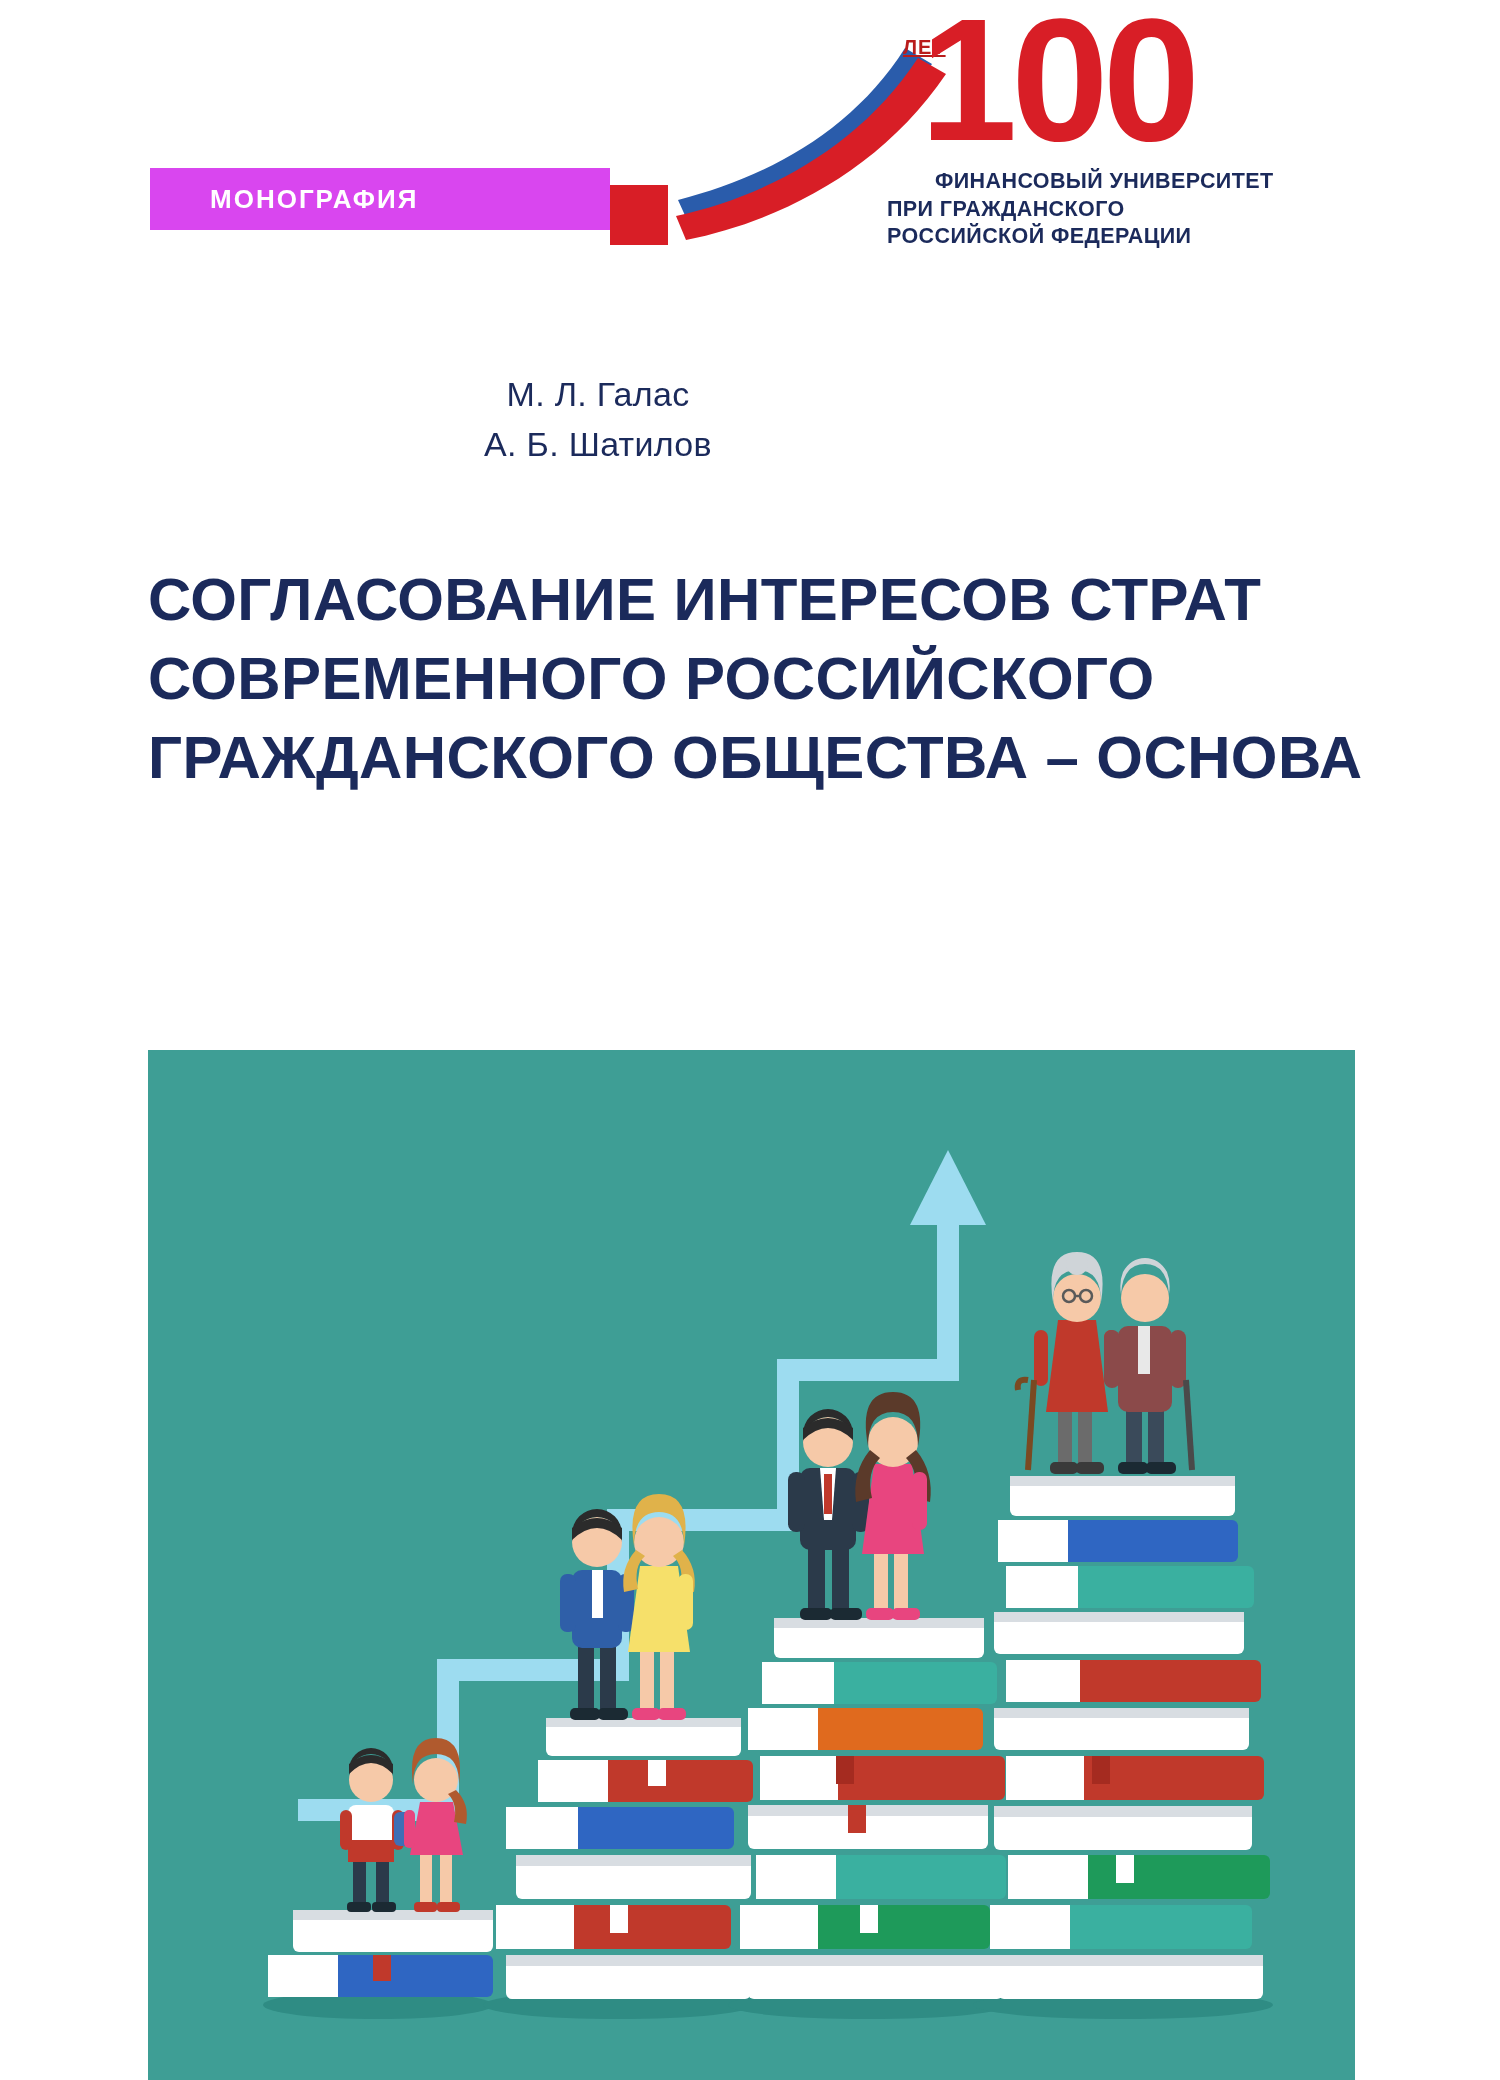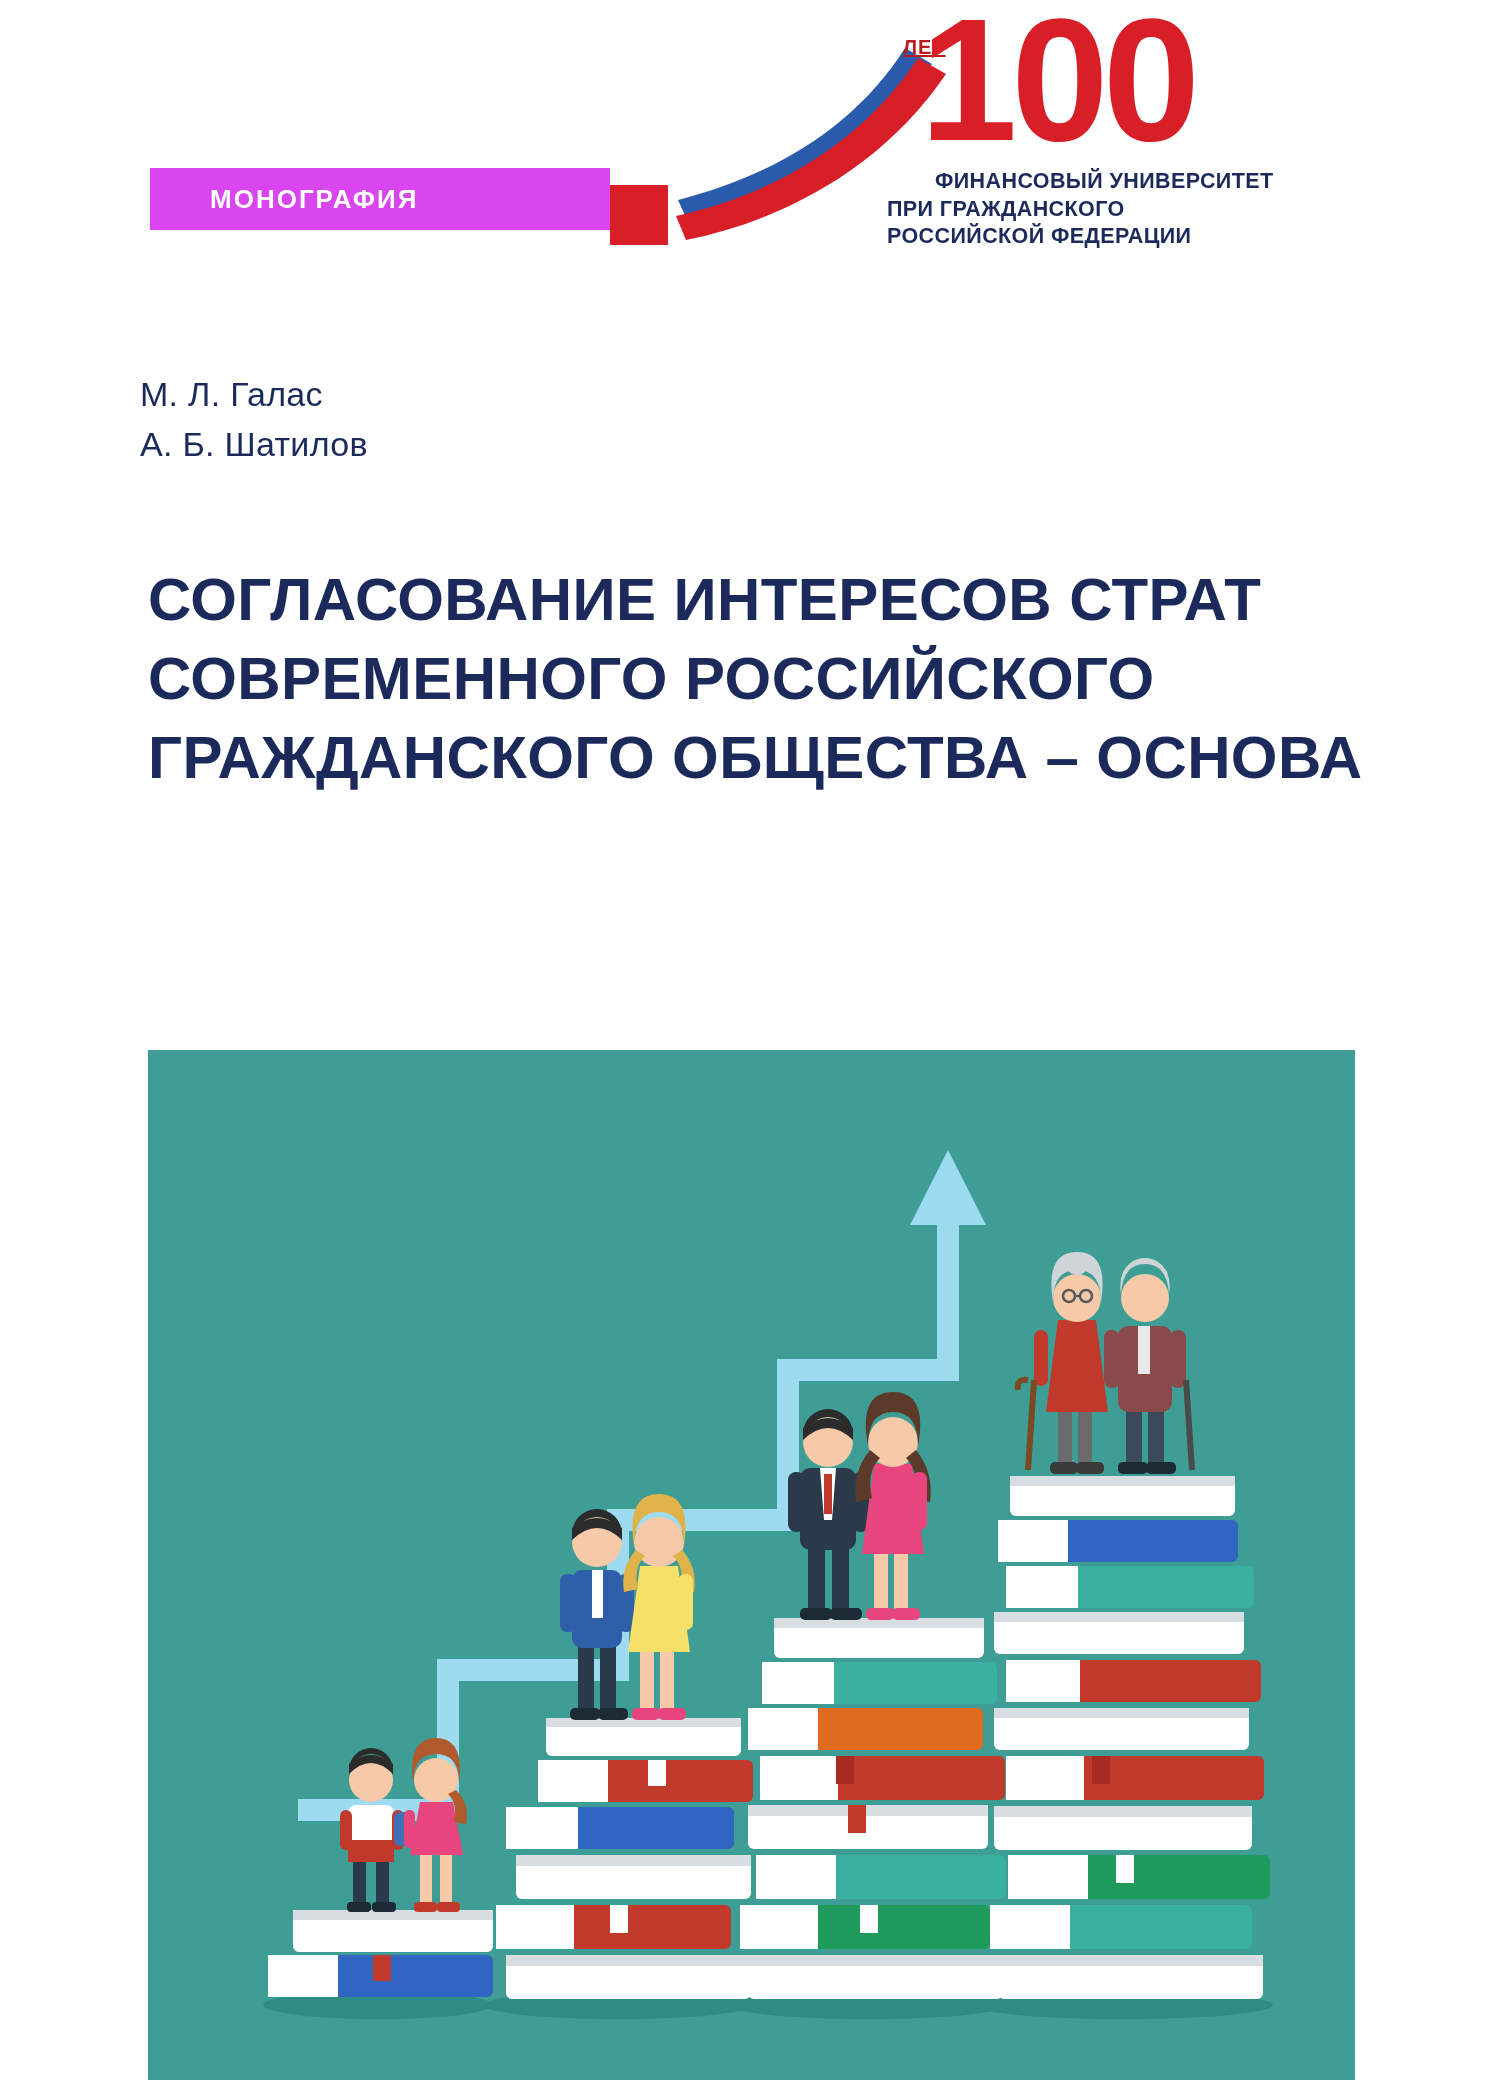--- a/index.html
+++ b/index.html
@@ -103,23 +103,24 @@
     line-height: 1.28;
     letter-spacing: 0.4px;
   }
   .logo-univ .l1 { display: block; margin-left: 48px; }
   .logo-univ .l2 { display: block; }
   .logo-univ .l3 { display: block; }
 
   
   .authors {
     position: absolute;
-    left: 140px;
+    left: 148px;
     top: 370px;
     width: 900px;
+    text-align: center;
   }
   .author {
     color: #1b2a5b;
     font-size: 34px;
     line-height: 1.46;
     letter-spacing: 0.3px;
   }
 
   
   .title {

